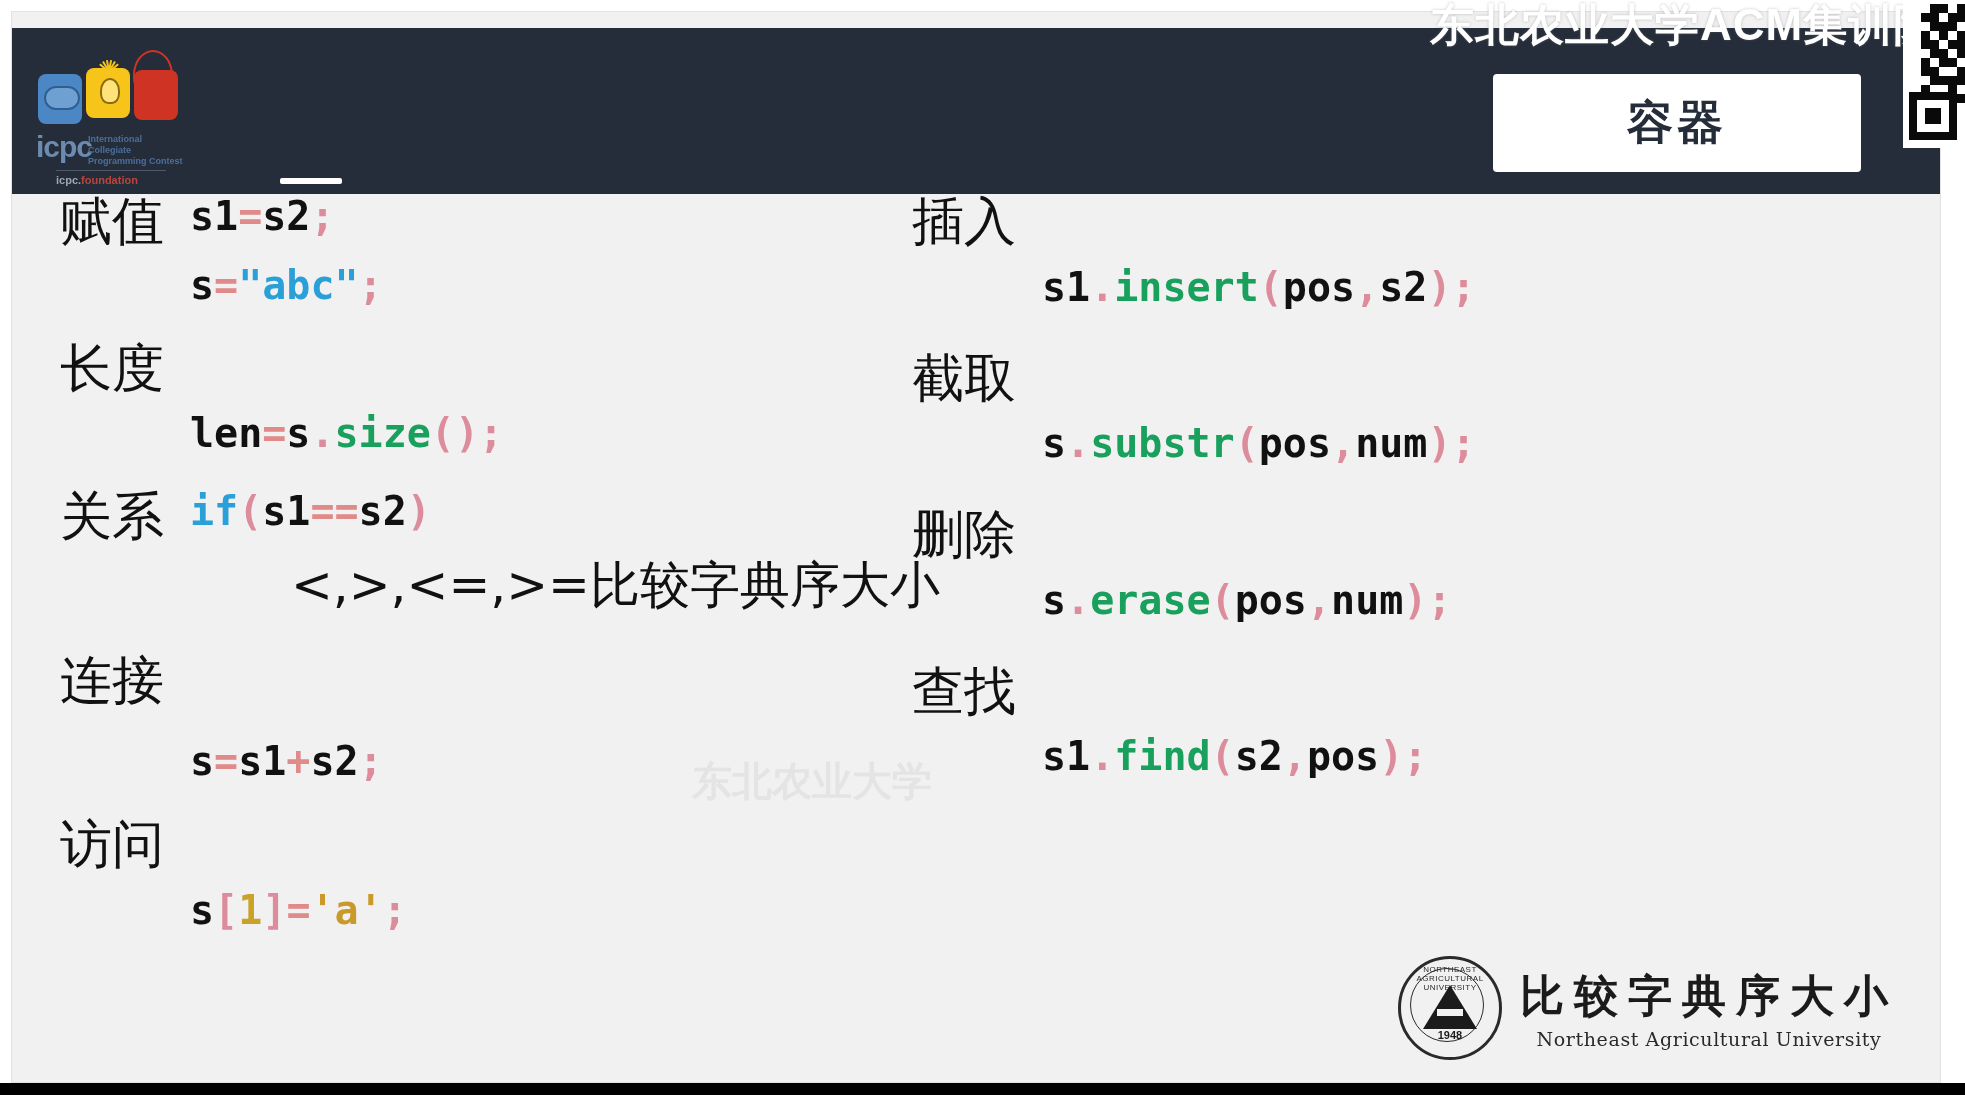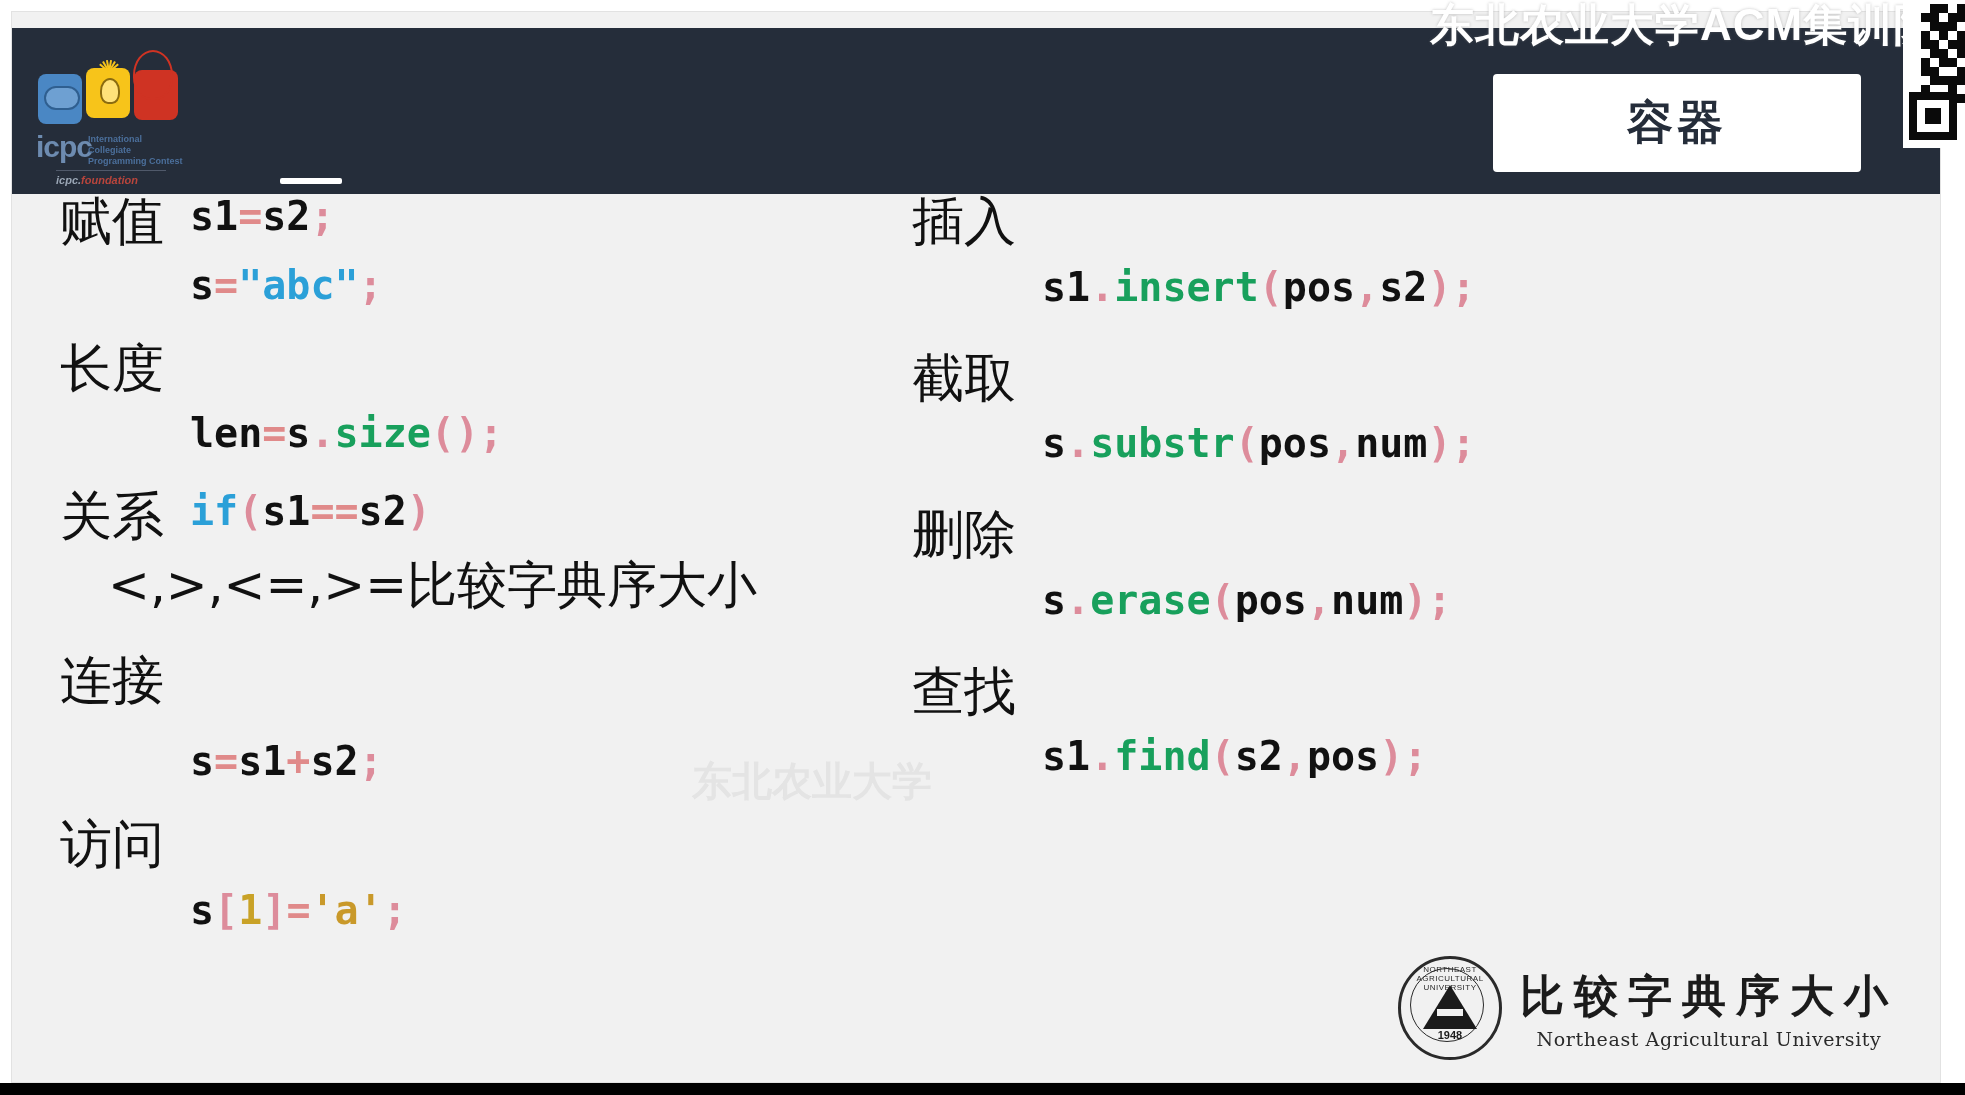--- a/index.html
+++ b/index.html
@@ -85,21 +85,21 @@
     font-size: 30px; font-weight: 700; color: #6d8bb0; letter-spacing: -1px;
   }
   .icpc-sub {
     position: absolute; left: 60px; top: 92px;
     font-size: 9px; line-height: 11px; color: #4b6f9b; width: 96px;
     font-weight: 700;
   }
   .icpc-found {
     position: absolute; left: 28px; top: 128px;
     font-size: 11px; color: #9aa6b5; font-weight: 700;
-    border-top: 1px solid #50596a; padding-top: 3px; width: 110px; font-style: italic;
+    border-top: 1px solid #50596a; padding-top: 3px; width: 110px;
   }
   .icpc-found b { color: #b9453c; }
 
   
   .header-title {
     position: absolute; left: 272px; top: 48px;
     font-size: 62px; font-weight: 700; color: #ffffff;
     letter-spacing: -1px;
   }
   .title-underline {
@@ -166,20 +166,21 @@
   .entry-code {
     font-family: "DejaVu Sans Mono", "Liberation Mono", monospace;
     font-size: 40px; font-weight: 700; color: #111111;
     letter-spacing: 0px; white-space: nowrap;
     line-height: 1.1;
   }
   .entry-note {
     font-size: 50px; color: #111111;
     font-family: "DejaVu Sans", "Liberation Sans", sans-serif;
     white-space: nowrap;
+    text-align: right;
   }
   .inline-row { display: flex; align-items: flex-start; }
   .inline-row .entry-label { margin-right: 26px; }
 
   
   .t-op   { color: #e08a8a; }   
   .t-pun  { color: #dd8c9b; }   
   .t-str  { color: #2ba0d8; }   
   .t-kw   { color: #2ba0d8; }   
   .t-fn   { color: #18a05c; }   

